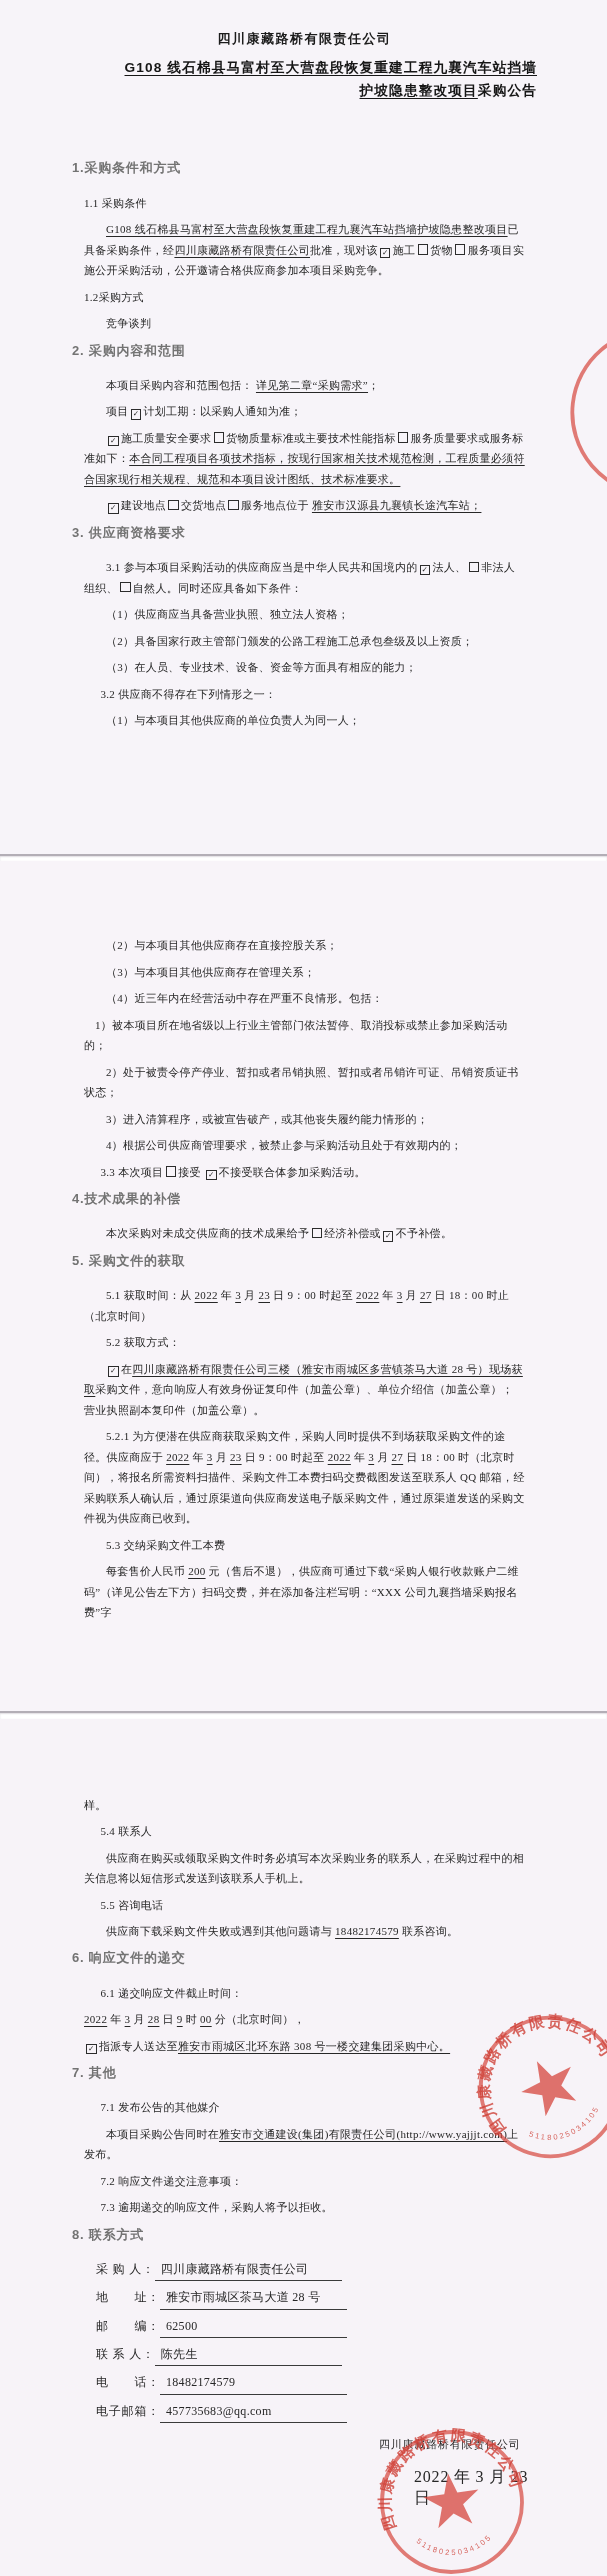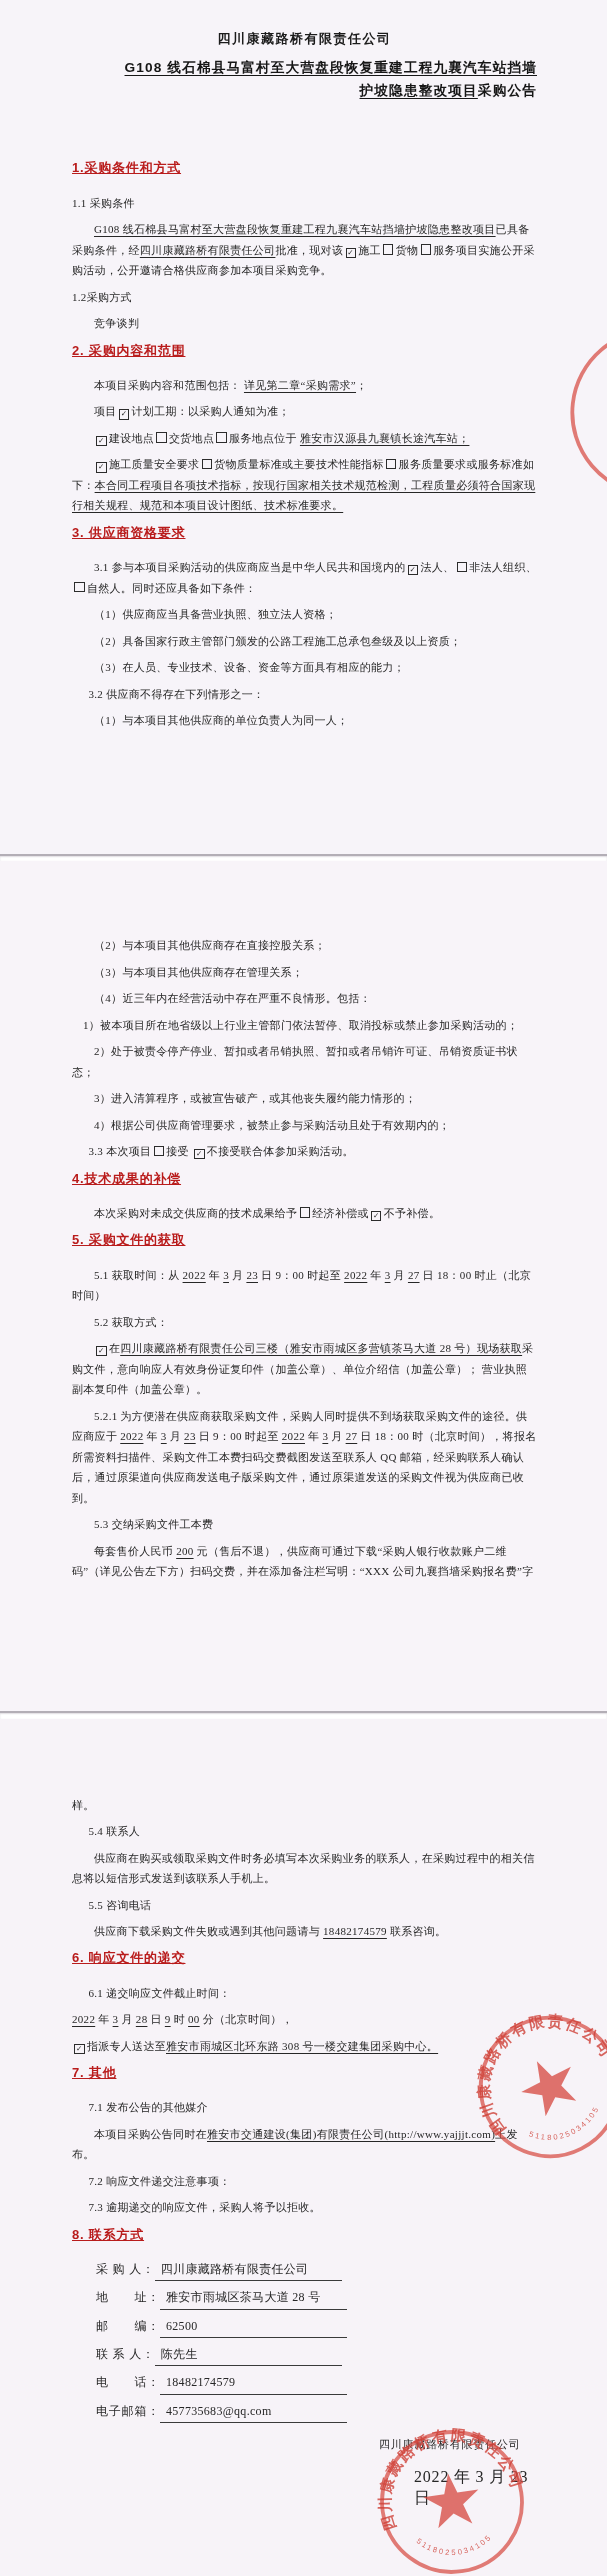--- a/index.html
+++ b/index.html
@@ -10,23 +10,23 @@
   .page.p1{height:854px;padding-top:30px;background:#f7f4f9;}
   .page.p2{height:850px;padding-top:74px;background:#f8f4f9;}
   .page.p3{height:861px;padding-top:76px;background:#f7f3f8;}
   .pgbrk{height:5.3px;background:#ffffff;border-top:2.3px solid #b3aeb6;box-shadow:0 0.8px 1.5px #d8d4da inset;}
 
   .tc{font:700 13px/18px "Liberation Sans",sans-serif;color:#1c1c1c;text-align:center;
       letter-spacing:1.5px;margin:0 0 7.6px;}
   .ts{font:700 13.7px/23px "Liberation Sans",sans-serif;color:#161616;text-align:right;
       letter-spacing:1.1px;margin:0;}
   .gapxl{height:50px;}
-  .hd{font:700 13px/20px "Liberation Sans",sans-serif;color:#b91c1c;letter-spacing:0.8px;
-      margin:6.8px 0 14.4px;text-decoration:underline;}
-  .p{font-size:11px;line-height:20.5px;color:#272727;letter-spacing:0.3px;margin:0 0 6px;}
+  .hd{font:700 13px/20px "Liberation Sans",sans-serif;color:#737373;letter-spacing:0.8px;
+      margin:6.8px 0 14.4px;}
+  .p{font-size:11px;line-height:20.5px;color:#272727;letter-spacing:0.3px;margin:0 12px 6px;}
   .ind2{text-indent:2em}.ind15{text-indent:1.5em}.ind1{text-indent:1em}
   .u{text-decoration:underline;text-underline-offset:3px;text-decoration-thickness:0.8px;}
   .cb{display:inline-block;width:8.3px;height:8.3px;border:1.1px solid #2c2c2c;margin:0 2.3px;
       vertical-align:-0.8px;line-height:8.3px;font-size:7.6px;text-align:center;
       font-family:"DejaVu Sans",sans-serif;text-indent:0;color:#2c2c2c;}
   .cb.c::after{content:"✓";}
   .crow{font-size:12px;line-height:20.5px;color:#272727;letter-spacing:0.3px;margin:0 0 6px;
         text-indent:2em;}
   .clabel{letter-spacing:0.8px;}
   .cval{display:inline-block;min-width:178px;border-bottom:0.8px solid #3a3a3a;
@@ -54,22 +54,22 @@
         <div class="ts"><span class="u">护坡隐患整改项目</span><span>采购公告</span></div>
         <div class="gapxl"></div>
         <div class="hd"><span>1.采购条件和方式</span></div>
         <div class="p"><span>1.1 采购条件</span></div>
         <div class="p ind2"><span class="u">G108 线石棉县马富村至大营盘段恢复重建工程九襄汽车站挡墙护坡隐患整改项目</span><span>已具备采购条件，经</span><span class="u">四川康藏路桥有限责任公司</span><span>批准，现对该</span><span class="cb c"></span><span>施工</span><span class="cb"></span><span>货物</span><span class="cb"></span><span>服务项目实施公开采购活动，公开邀请合格供应商参加本项目采购竞争。</span></div>
         <div class="p"><span>1.2采购方式</span></div>
         <div class="p ind2"><span>竞争谈判</span></div>
         <div class="hd"><span>2. 采购内容和范围</span></div>
         <div class="p ind2"><span>本项目采购内容和范围包括： </span><span class="u">详见第二章“采购需求”</span><span>；</span></div>
         <div class="p ind2"><span>项目</span><span class="cb c"></span><span>计划工期：以采购人通知为准；</span></div>
+        <div class="p ind2"><span class="cb c"></span><span>施工质量安全要求</span><span class="cb"></span><span>货物质量标准或主要技术性能指标</span><span class="cb"></span><span>服务质量要求或服务标准如下：</span><span class="u">本合同工程项目各项技术指标，按现行国家相关技术规范检测，工程质量必须符合国家现行相关规程、规范和本项目设计图纸、技术标准要求。</span></div>
         <div class="p ind2"><span class="cb c"></span><span>建设地点</span><span class="cb"></span><span>交货地点</span><span class="cb"></span><span>服务地点位于 </span><span class="u">雅安市汉源县九襄镇长途汽车站；</span></div>
-        <div class="p ind2"><span class="cb c"></span><span>施工质量安全要求</span><span class="cb"></span><span>货物质量标准或主要技术性能指标</span><span class="cb"></span><span>服务质量要求或服务标准如下：</span><span class="u">本合同工程项目各项技术指标，按现行国家相关技术规范检测，工程质量必须符合国家现行相关规程、规范和本项目设计图纸、技术标准要求。</span></div>
         <div class="hd"><span>3.  供应商资格要求</span></div>
         <div class="p ind2"><span>3.1 参与本项目采购活动的供应商应当是中华人民共和国境内的</span><span class="cb c"></span><span>法人、</span><span class="cb"></span><span>非法人组织、</span><span class="cb"></span><span>自然人。同时还应具备如下条件：</span></div>
         <div class="p ind2"><span>（1）供应商应当具备营业执照、独立法人资格；</span></div>
         <div class="p ind2"><span>（2）具备国家行政主管部门颁发的公路工程施工总承包叁级及以上资质；</span></div>
         <div class="p ind2"><span>（3）在人员、专业技术、设备、资金等方面具有相应的能力；</span></div>
         <div class="p ind15"><span>3.2 供应商不得存在下列情形之一：</span></div>
         <div class="p ind2"><span>（1）与本项目其他供应商的单位负责人为同一人；</span></div>
       </div>
       <div class="pgbrk"></div>
       <div class="page p2">

